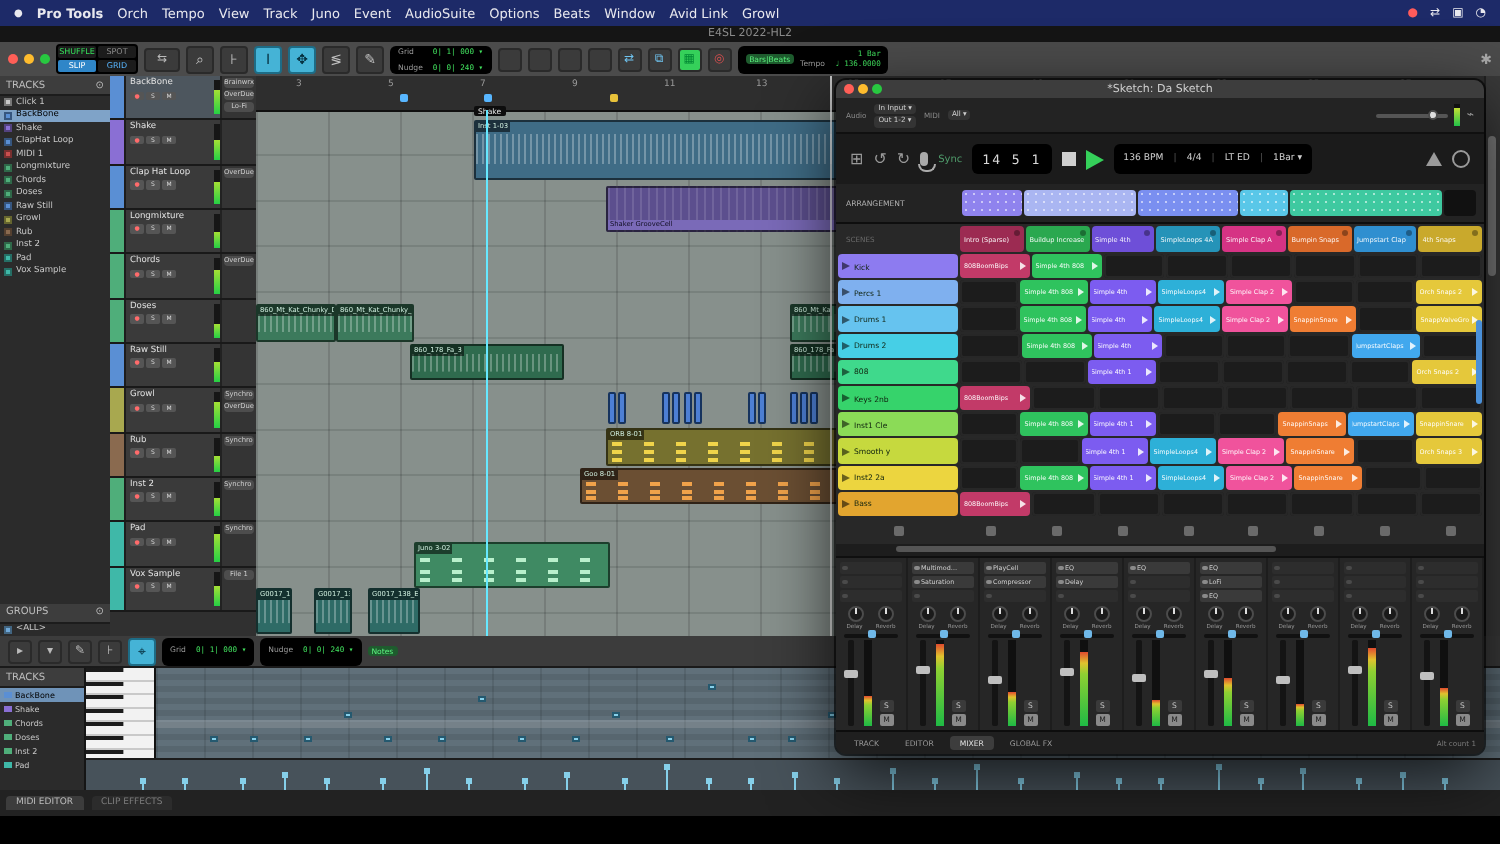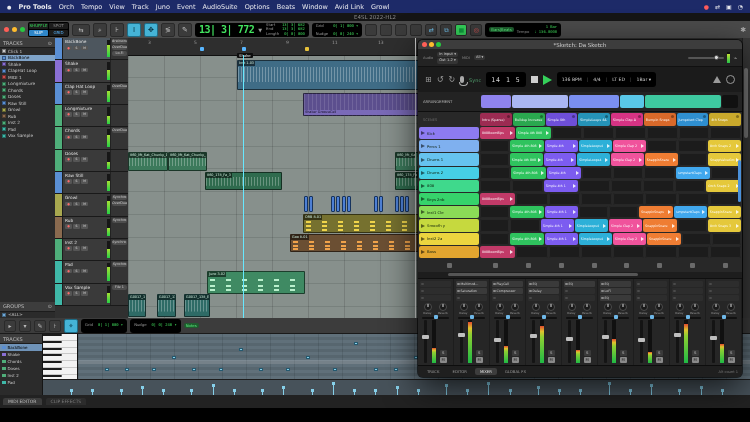--- a/index.html
+++ b/index.html
@@ -245,38 +245,20 @@
         <span class="mode active">SLIP</span>
         <span class="mode blue">GRID</span>
       </span>
       <span class="sq-btn" style="width: 16px;">⇆</span>
       <span class="tool">⌕</span>
       <span class="tool">⊦</span>
       <span class="tool active">I</span>
       <span class="tool active">✥</span>
       <span class="tool">≶</span>
       <span class="tool">✎</span>
-      <span class="lcd">
-        <span class="lcd-main">13| 3| 772</span>
-        <span class="lcd-unit">▼</span>
-        <span class="fields">
-          <span class="row">
-            <span class="lb">Start</span>
-            <span class="vl">13| 3| 682</span>
-          </span>
-          <span class="row">
-            <span class="lb">End</span>
-            <span class="vl">13| 3| 682</span>
-          </span>
-          <span class="row">
-            <span class="lb">Length</span>
-            <span class="vl">0| 0| 000</span>
-          </span>
-        </span>
-      </span>
       <span class="lcd fields" style="flex-direction: column; align-items: stretch;">
         <span class="row">
           <span class="lb">Grid</span>
           <span class="vl">0| 1| 000 ▾</span>
         </span>
         <span class="row">
           <span class="lb">Nudge</span>
           <span class="vl">0| 0| 240 ▾</span>
         </span>
       </span>
@@ -820,21 +802,21 @@
         <span class="llt" style="font-size:6px;">⌁</span>
       </span>
     </div>
     <div id="ll-toolbar">
       <span class="llt">⊞</span>
       <span class="llt">↺</span>
       <span class="llt">↻</span>
       <span class="mic"></span>
       <span class="sync">Sync</span>
       <span class="ll-lcd">
-        <span class="pos">14 1 5</span>
+        <span class="pos">14 5 1</span>
       </span>
       <span class="stopb"></span>
       <span class="playb"></span>
       <span class="ll-lcd disp">
         <span>136 BPM</span>
           <span class="sep">|</span>
         <span>4/4</span>
           <span class="sep">|</span>
         <span>LT ED</span>
           <span class="sep">|</span>

